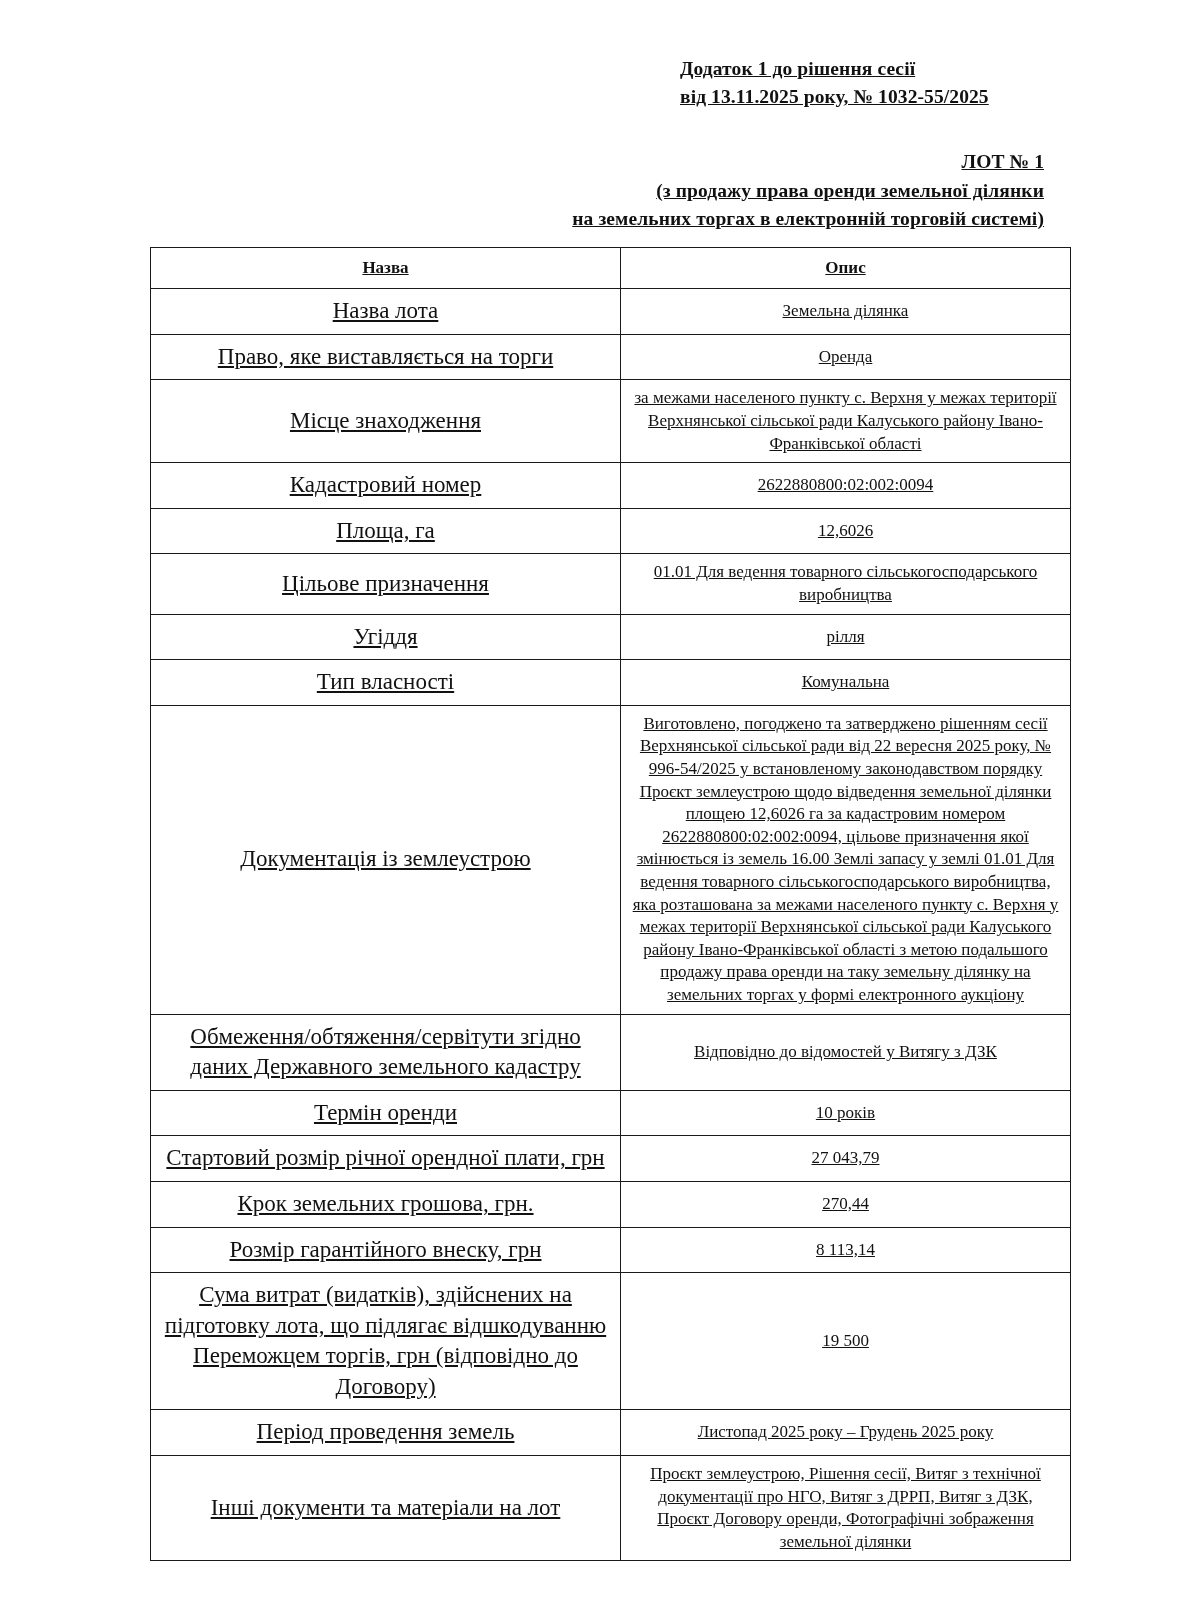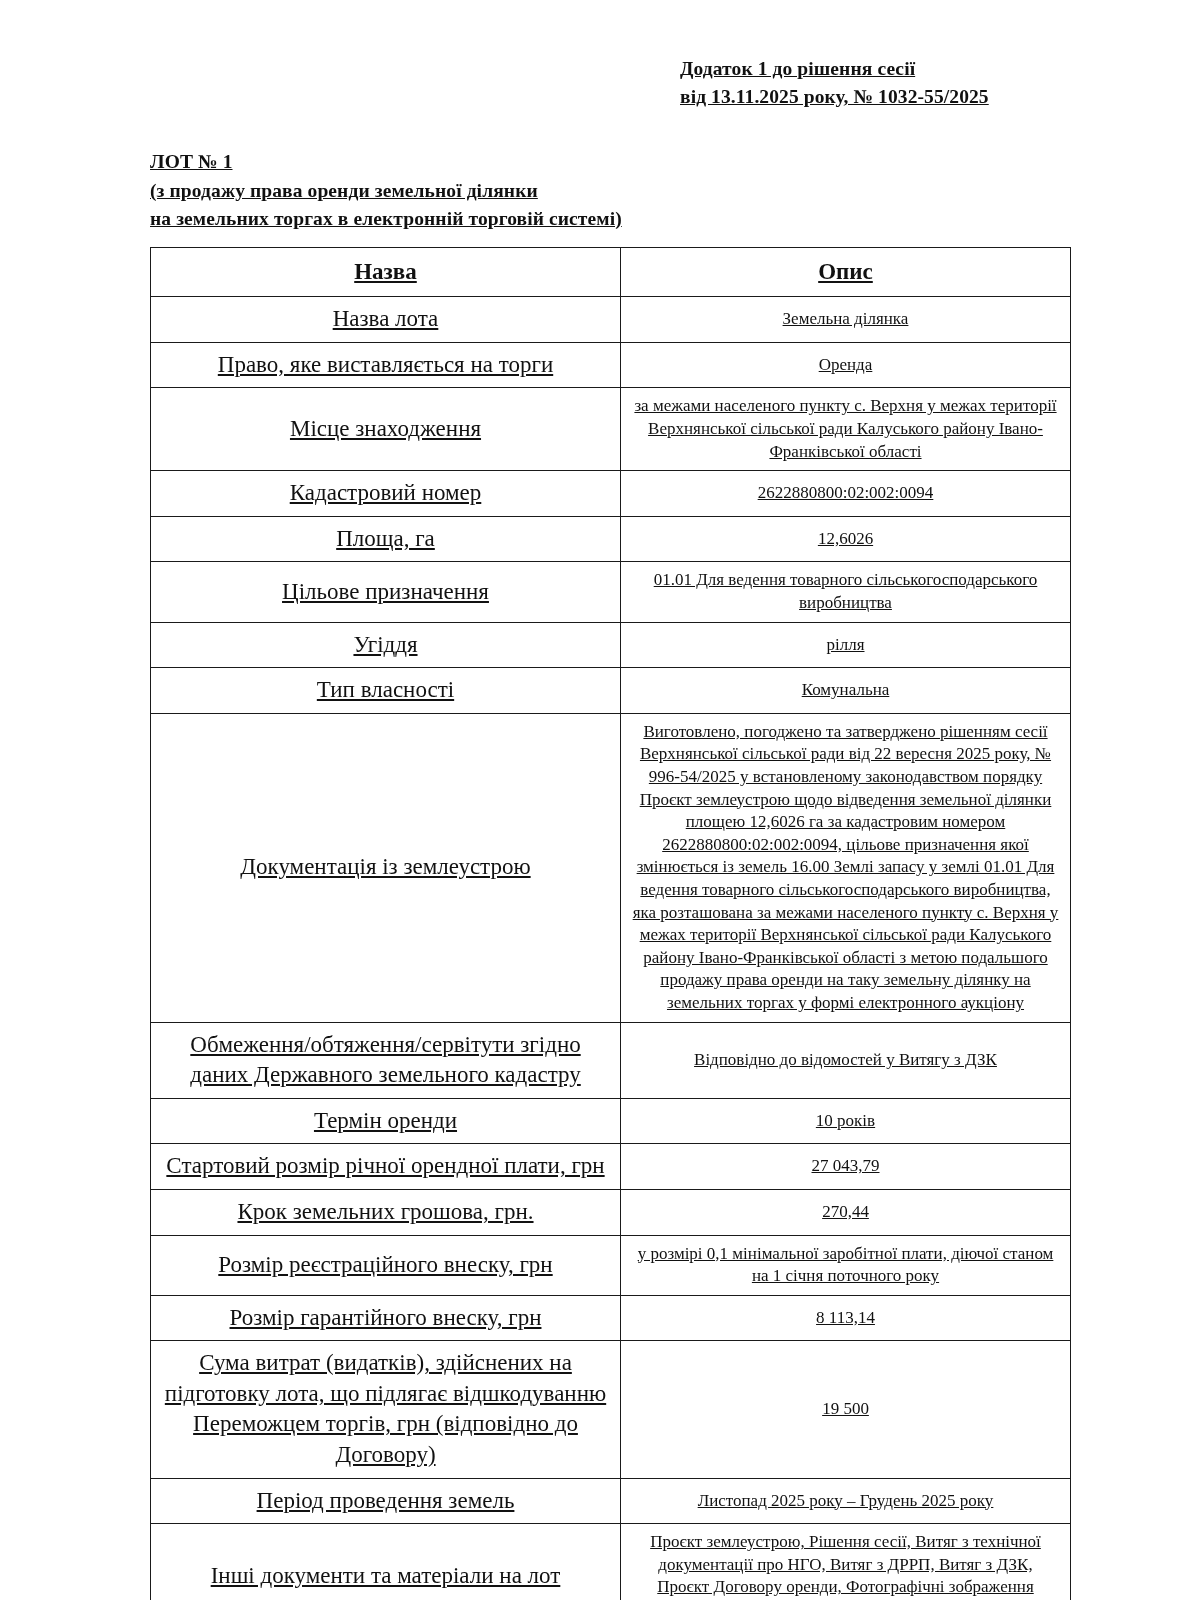--- a/index.html
+++ b/index.html
@@ -28,21 +28,21 @@
     margin-left: 530px;
     font-weight: bold;
     font-size: 19.5px;
     line-height: 1.45;
     letter-spacing: 0.1px;
   }
   .header-line {
     white-space: nowrap;
   }
   .title-block {
-    text-align: left;
+    text-align: right;
     font-weight: bold;
     font-size: 19.5px;
     line-height: 1.42;
     margin-top: 36px;
     letter-spacing: 0.1px;
   }
   .title-main {
     margin-bottom: 2px;
   }
   table.lot-table {
@@ -55,21 +55,21 @@
   table.lot-table td, table.lot-table th {
     border: 1px solid #1a1a1a;
     padding: 7px 10px;
     text-align: center;
     vertical-align: middle;
     line-height: 1.33;
     font-weight: normal;
   }
   table.lot-table th {
     font-weight: bold;
-    font-size: 23px;
+    font-size: 17px;
     padding: 9px 18px;
   }
   col.col-name { width: 470px; }
   col.col-desc { width: 450px; }
   .cell-name {
     font-size: 23px;
   }
   .cell-desc {
     font-size: 17px;
   }
@@ -153,24 +153,20 @@
       </tr>
       <tr>
         <td class="cell-name">Стартовий розмір річної орендної плати, грн</td>
         <td class="cell-desc">27 043,79</td>
       </tr>
       <tr>
         <td class="cell-name">Крок земельних грошова, грн.</td>
         <td class="cell-desc">270,44</td>
       </tr>
       <tr>
-        <td class="cell-name">Розмір реєстраційного внеску, грн</td>
-        <td class="cell-desc">у розмірі 0,1 мінімальної заробітної плати, діючої станом на 1 січня поточного року</td>
-      </tr>
-      <tr>
         <td class="cell-name">Розмір гарантійного внеску, грн</td>
         <td class="cell-desc">8 113,14</td>
       </tr>
       <tr>
         <td class="cell-name">Сума витрат (видатків), здійснених на підготовку лота, що підлягає відшкодуванню Переможцем торгів, грн (відповідно до Договору)</td>
         <td class="cell-desc">19 500</td>
       </tr>
       <tr>
         <td class="cell-name">Період проведення земель</td>
         <td class="cell-desc">Листопад 2025 року – Грудень 2025 року</td>

